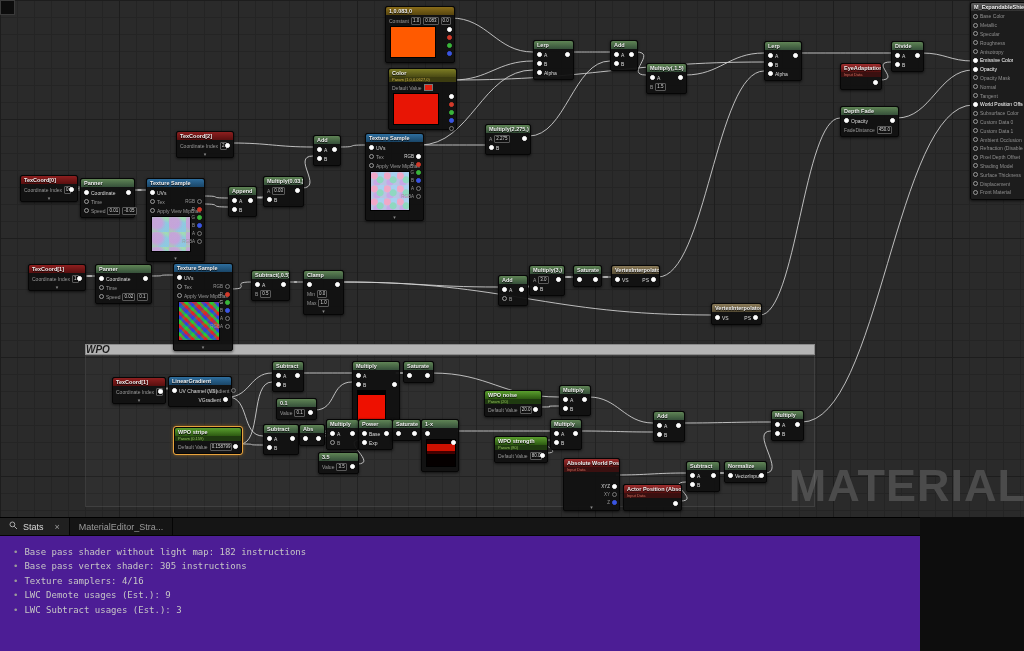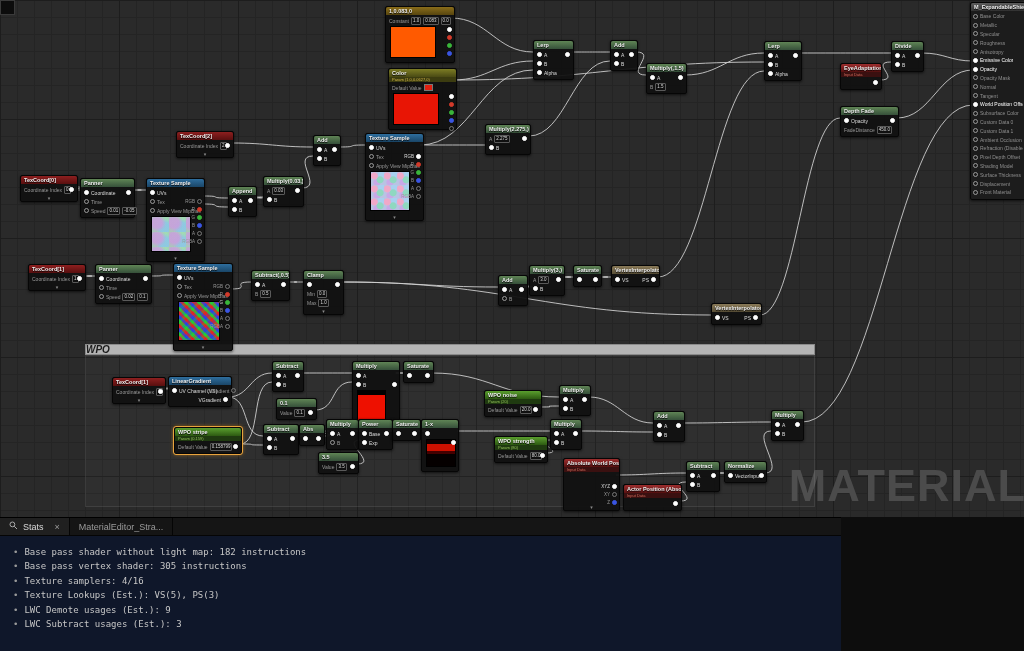--- a/index.html
+++ b/index.html
@@ -76,21 +76,21 @@
      repeating-linear-gradient(45deg,rgba(220,40,40,.75) 0 3px,rgba(40,200,60,.75) 3px 6px,rgba(50,70,220,.75) 6px 9px),
      repeating-linear-gradient(-45deg,#d22 0 3px,#2c2 3px 6px,#24d 6px 9px);}
   .pv.redgrad{background:linear-gradient(to bottom,#000 0 14%,#ee1000 14% 90%,#a00);}
   .pv.redstripe{background:linear-gradient(to bottom,#100 0 16%,#d01000 16% 42%,#400 42% 55%,#050000 55%);}
   .chev{height:5px;line-height:4px;text-align:center;font-size:5px;color:#8a8a8a;}
   
   #main-node .nrow{height:8.8px;padding:0 2px;}
   #main-node .nrow .t{font-size:5px;color:#8f8f8f;overflow:hidden;}
   #main-node .nrow.on .t{color:#fff;}
   
-  #stats{position:absolute;left:0;top:517px;width:841px;height:134px;background:#0f172a;border-top:1px solid #000;z-index:6;}
+  #stats{position:absolute;left:0;top:517px;width:920px;height:134px;background:#4c1d95;border-top:1px solid #000;z-index:6;}
   #stats .tabbar{display:flex;height:17px;background:#151515;border-bottom:1px solid #050505;align-items:stretch;}
   #stats .tab{display:flex;align-items:center;gap:5px;padding:0 9px;font-size:9px;color:#9a9a9a;border-right:1px solid #050505;}
   #stats .tab.active{background:#202020;color:#d8d8d8;}
   #stats .tab .close{color:#9a9a9a;font-size:9px;cursor:pointer;margin-left:6px;}
   #stats .lines{padding:9px 0 0 13px;}
   #stats .line{font-family:"DejaVu Sans Mono",monospace;font-size:9px;color:#c6c6c6;line-height:14.4px;white-space:pre;}
   #stats .line .b{color:#9a9a9a;margin-right:6px;}
 </style>
 </head>
 <body>
@@ -1421,18 +1421,17 @@
           <span class="close">×</span>
         </div>
         <div class="tab">
           <span>MaterialEditor_Stra...</span>
         </div>
       </div>
     <div class="lines">
         <div class="line"><span class="b">•</span><span>Base pass shader without light map: 182 instructions</span></div>
         <div class="line"><span class="b">•</span><span>Base pass vertex shader: 305 instructions</span></div>
         <div class="line"><span class="b">•</span><span>Texture samplers: 4/16</span></div>
-        <div class="line"><span class="b">•</span><span>Texture Lookups (Est.): VS(5), PS(3)</span></div>
         <div class="line"><span class="b">•</span><span>LWC Demote usages (Est.): 9</span></div>
         <div class="line"><span class="b">•</span><span>LWC Subtract usages (Est.): 3</span></div>
       </div>
   </div>
 </div>
 
 </body></html>

